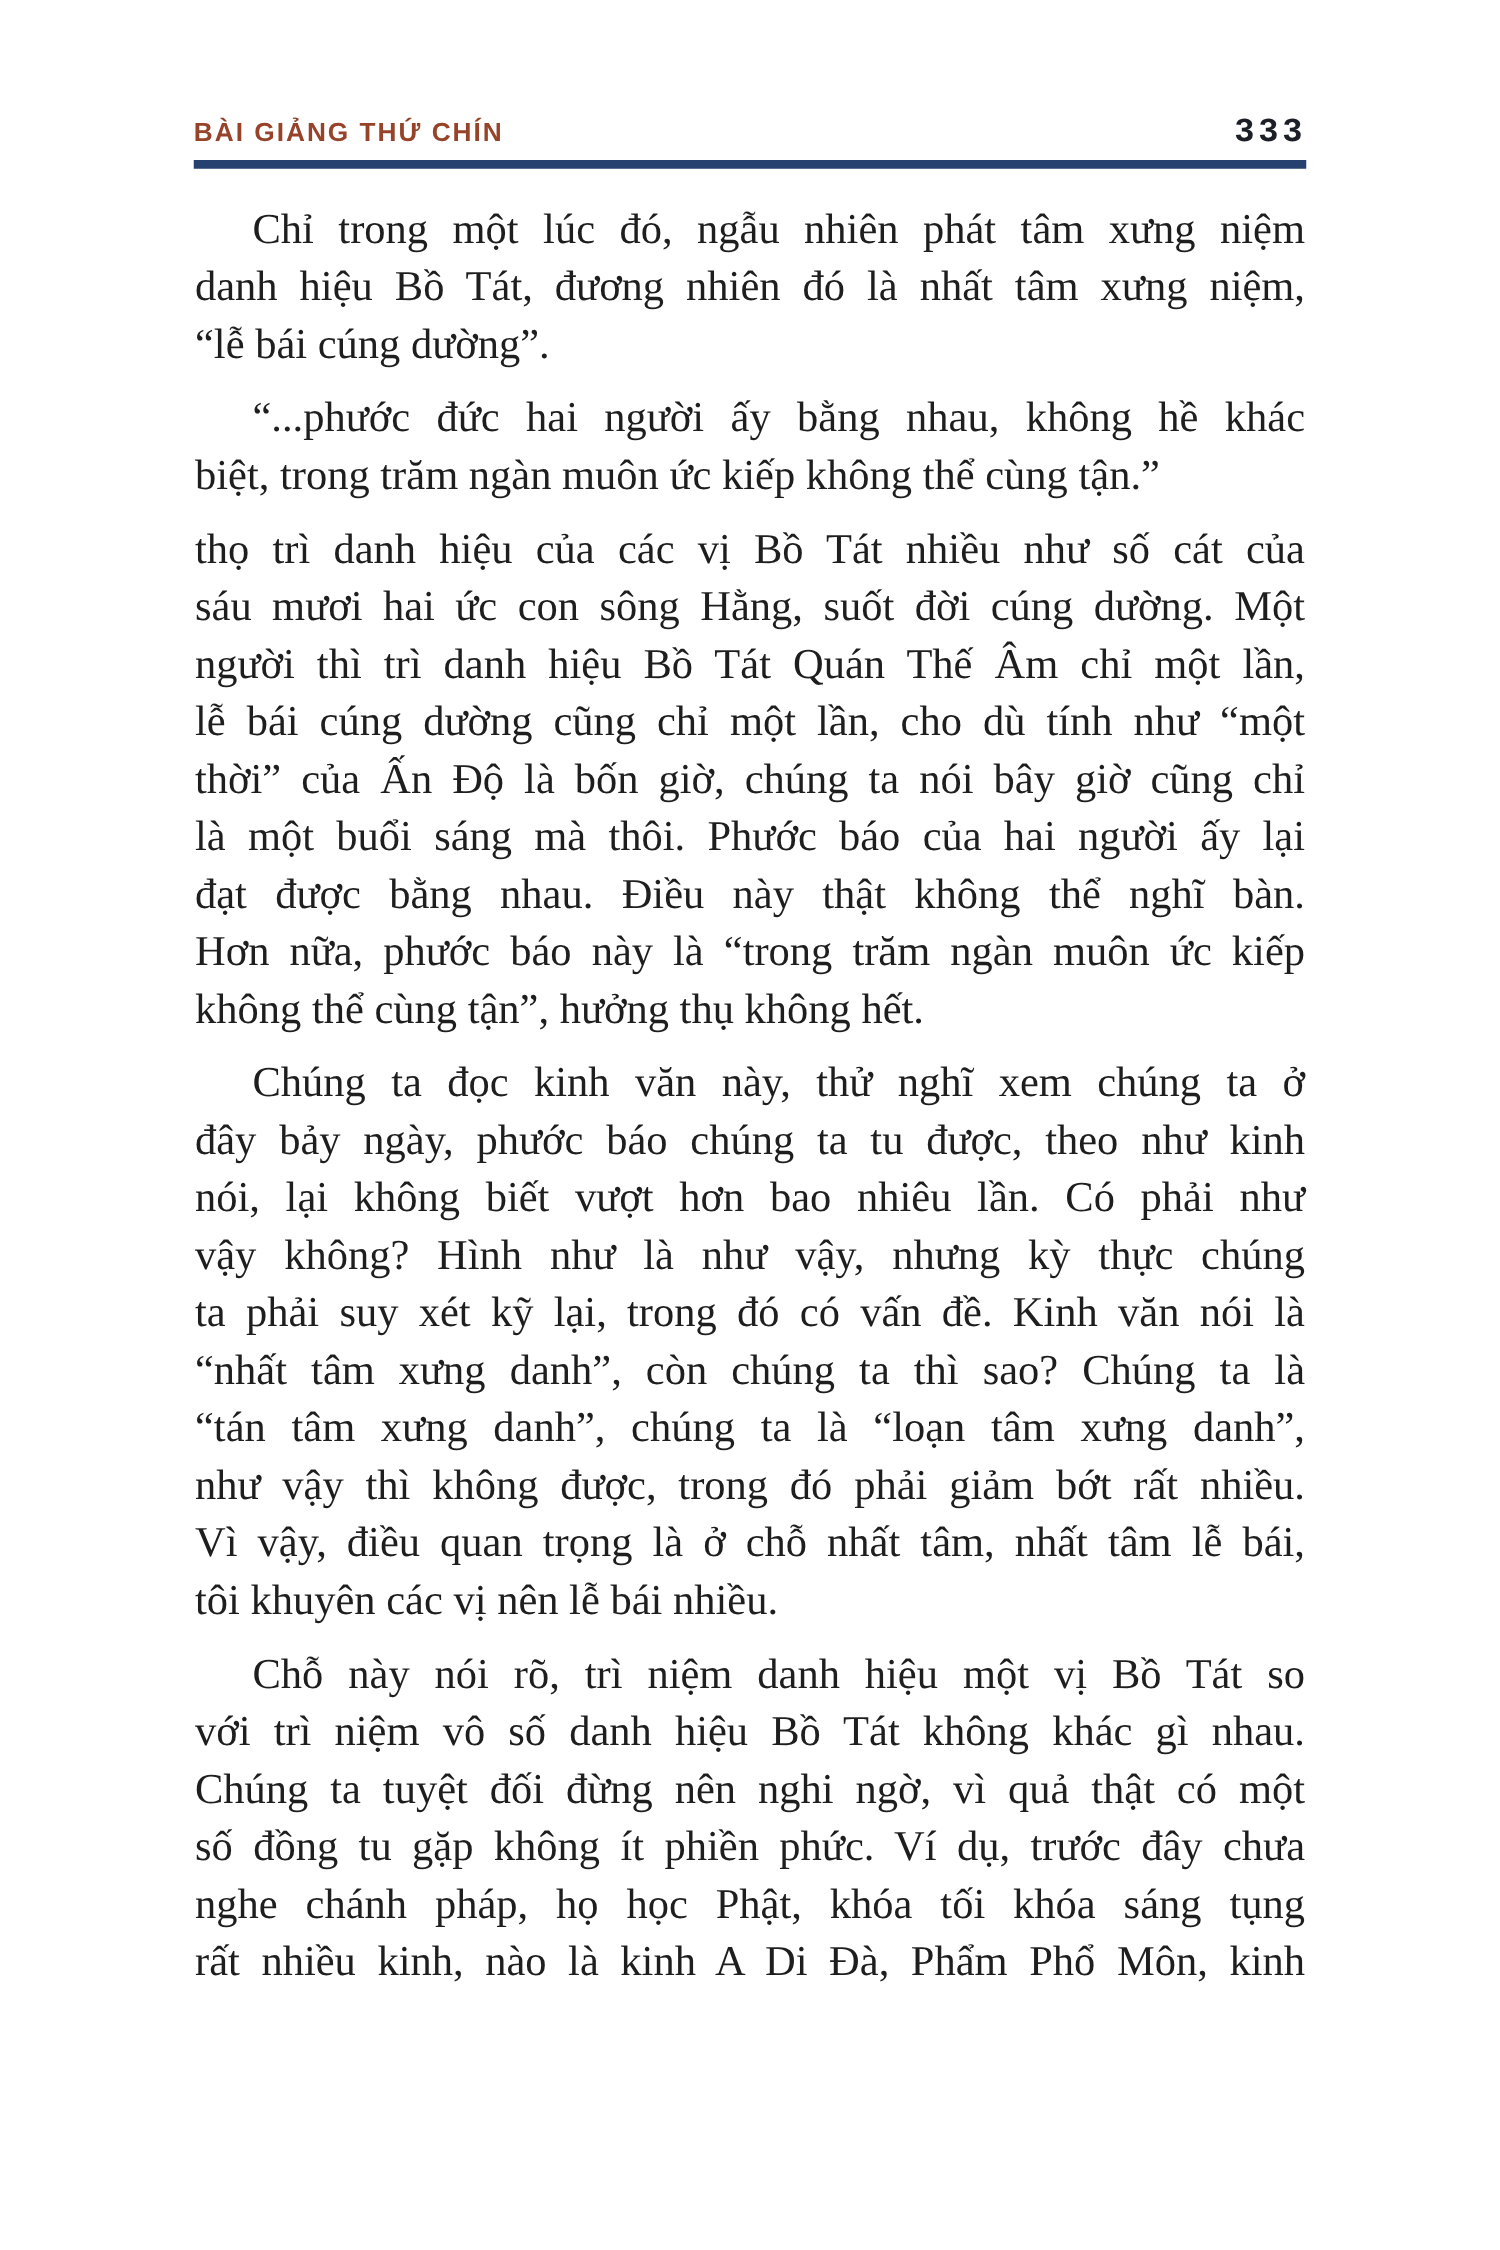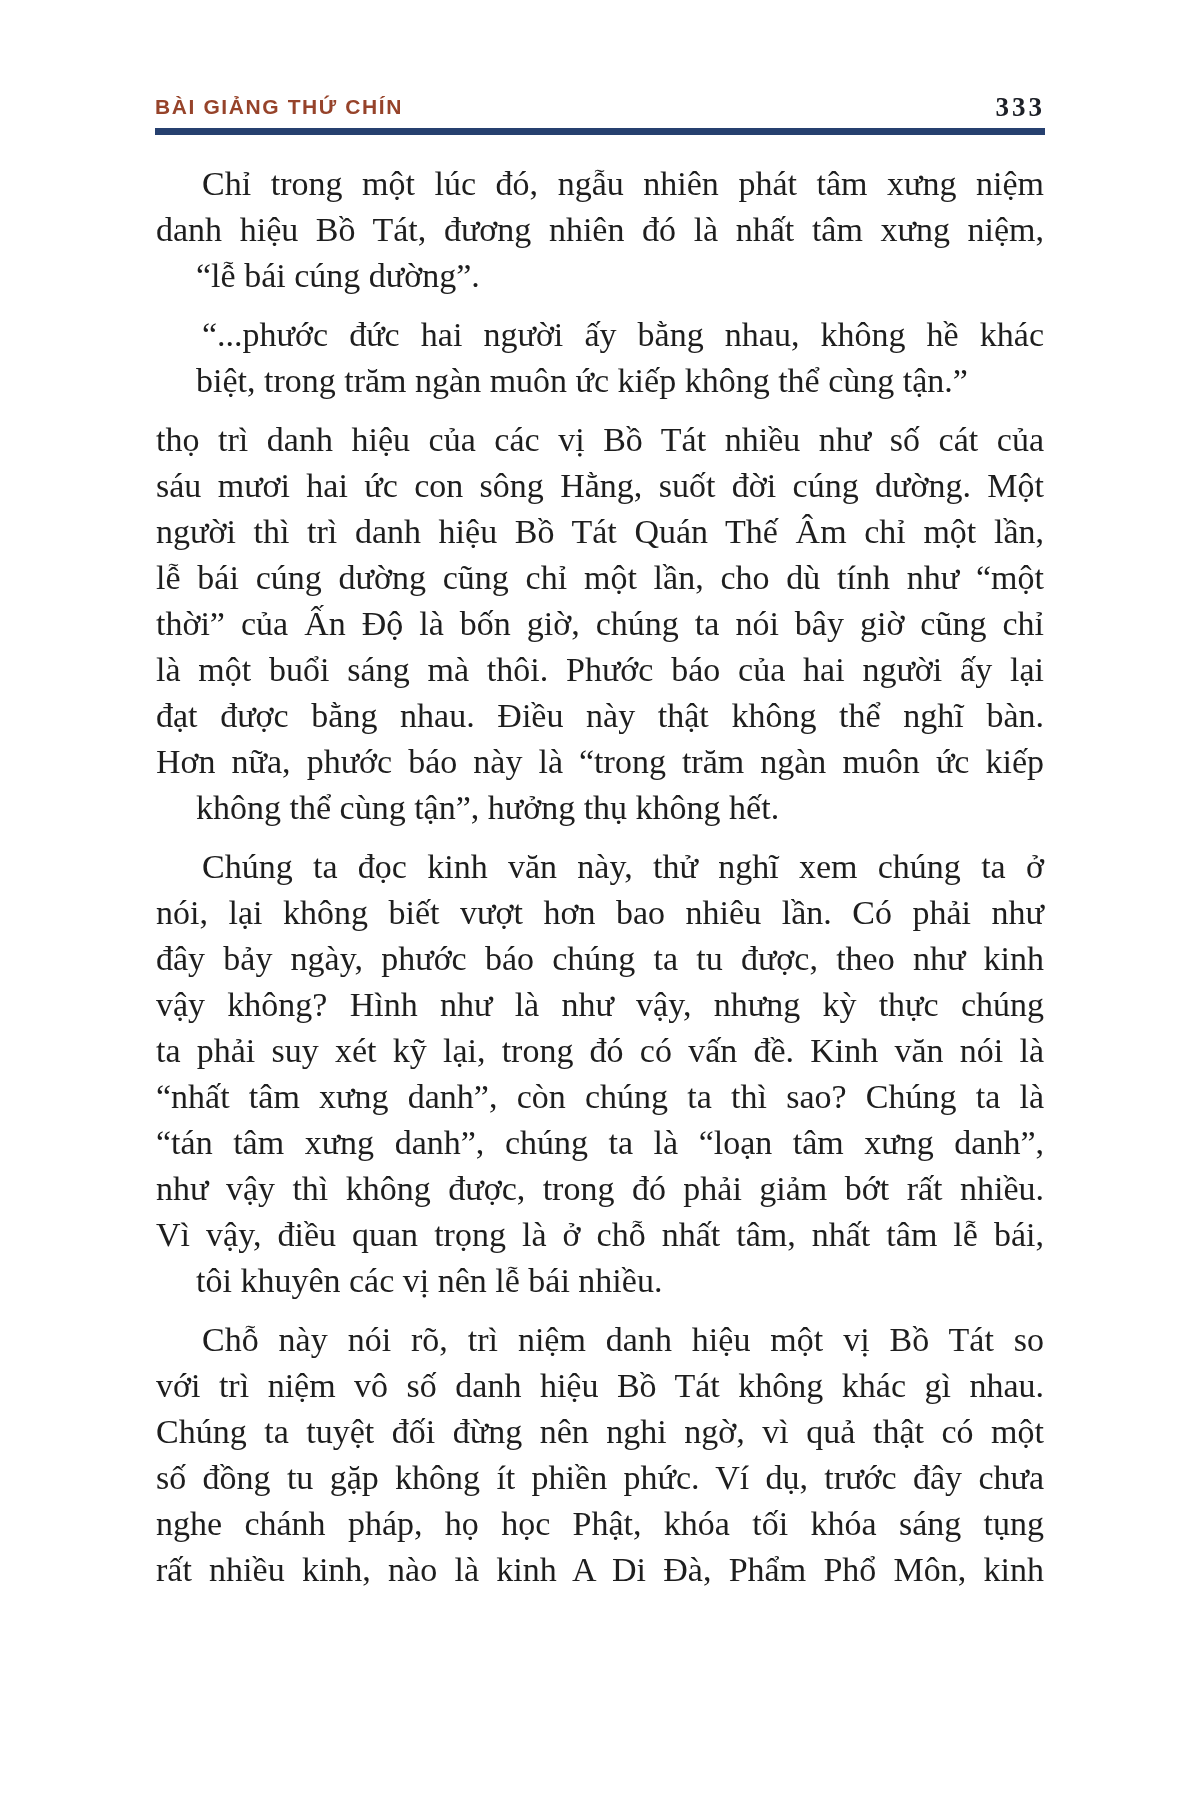--- a/index.html
+++ b/index.html
@@ -30,21 +30,21 @@
   }
   .running-head {
     font-family: "Liberation Sans", "DejaVu Sans", sans-serif;
     font-weight: bold;
     font-size: 21px;
     letter-spacing: 1.6px;
     color: var(--header-text, #96432a);
     line-height: 30px;
   }
   .page-number {
-    font-family: Liberation Serif, serif;
+    font-family: Liberation Mono, monospace;
     font-weight: bold;
     font-size: 27px;
     letter-spacing: 3px;
     color: var(--page-number, #1c1f26);
     line-height: 30px;
   }
   .header-rule {
     position: absolute;
     left: 155px;
     right: 155px;
@@ -62,21 +62,21 @@
     line-height: 46px;
   }
   .para { margin: 0; }
   .para + .para { margin-top: 13px; }
   .line {
     text-align: justify;
     text-align-last: justify;
     white-space: normal;
   }
   .line.first { text-indent: 46px; }
-  .line.last { text-align-last: left; margin-left: 40px; }
+  .line.last { text-align-last: left; }
 </style>
 </head>
 <body>
 
 <div class="page">
   <header class="page-header">
     <span class="running-head">BÀI GIẢNG THỨ CHÍN</span>
     <span class="page-number">333</span>
   </header>
   <div class="header-rule"></div>
@@ -96,22 +96,22 @@
         <div class="line">người thì trì danh hiệu Bồ Tát Quán Thế Âm chỉ một lần,</div>
         <div class="line">lễ bái cúng dường cũng chỉ một lần, cho dù tính như “một</div>
         <div class="line">thời” của Ấn Độ là bốn giờ, chúng ta nói bây giờ cũng chỉ</div>
         <div class="line">là một buổi sáng mà thôi. Phước báo của hai người ấy lại</div>
         <div class="line">đạt được bằng nhau. Điều này thật không thể nghĩ bàn.</div>
         <div class="line">Hơn nữa, phước báo này là “trong trăm ngàn muôn ức kiếp</div>
         <div class="line last">không thể cùng tận”, hưởng thụ không hết.</div>
       </div>
       <div class="para">
         <div class="line first">Chúng ta đọc kinh văn này, thử nghĩ xem chúng ta ở</div>
+        <div class="line">đây bảy ngày, phước báo chúng ta tu được, theo như kinh</div>
         <div class="line">nói, lại không biết vượt hơn bao nhiêu lần. Có phải như</div>
-        <div class="line">đây bảy ngày, phước báo chúng ta tu được, theo như kinh</div>
         <div class="line">vậy không? Hình như là như vậy, nhưng kỳ thực chúng</div>
         <div class="line">ta phải suy xét kỹ lại, trong đó có vấn đề. Kinh văn nói là</div>
         <div class="line">“nhất tâm xưng danh”, còn chúng ta thì sao? Chúng ta là</div>
         <div class="line">“tán tâm xưng danh”, chúng ta là “loạn tâm xưng danh”,</div>
         <div class="line">như vậy thì không được, trong đó phải giảm bớt rất nhiều.</div>
         <div class="line">Vì vậy, điều quan trọng là ở chỗ nhất tâm, nhất tâm lễ bái,</div>
         <div class="line last">tôi khuyên các vị nên lễ bái nhiều.</div>
       </div>
       <div class="para">
         <div class="line first">Chỗ này nói rõ, trì niệm danh hiệu một vị Bồ Tát so</div>

